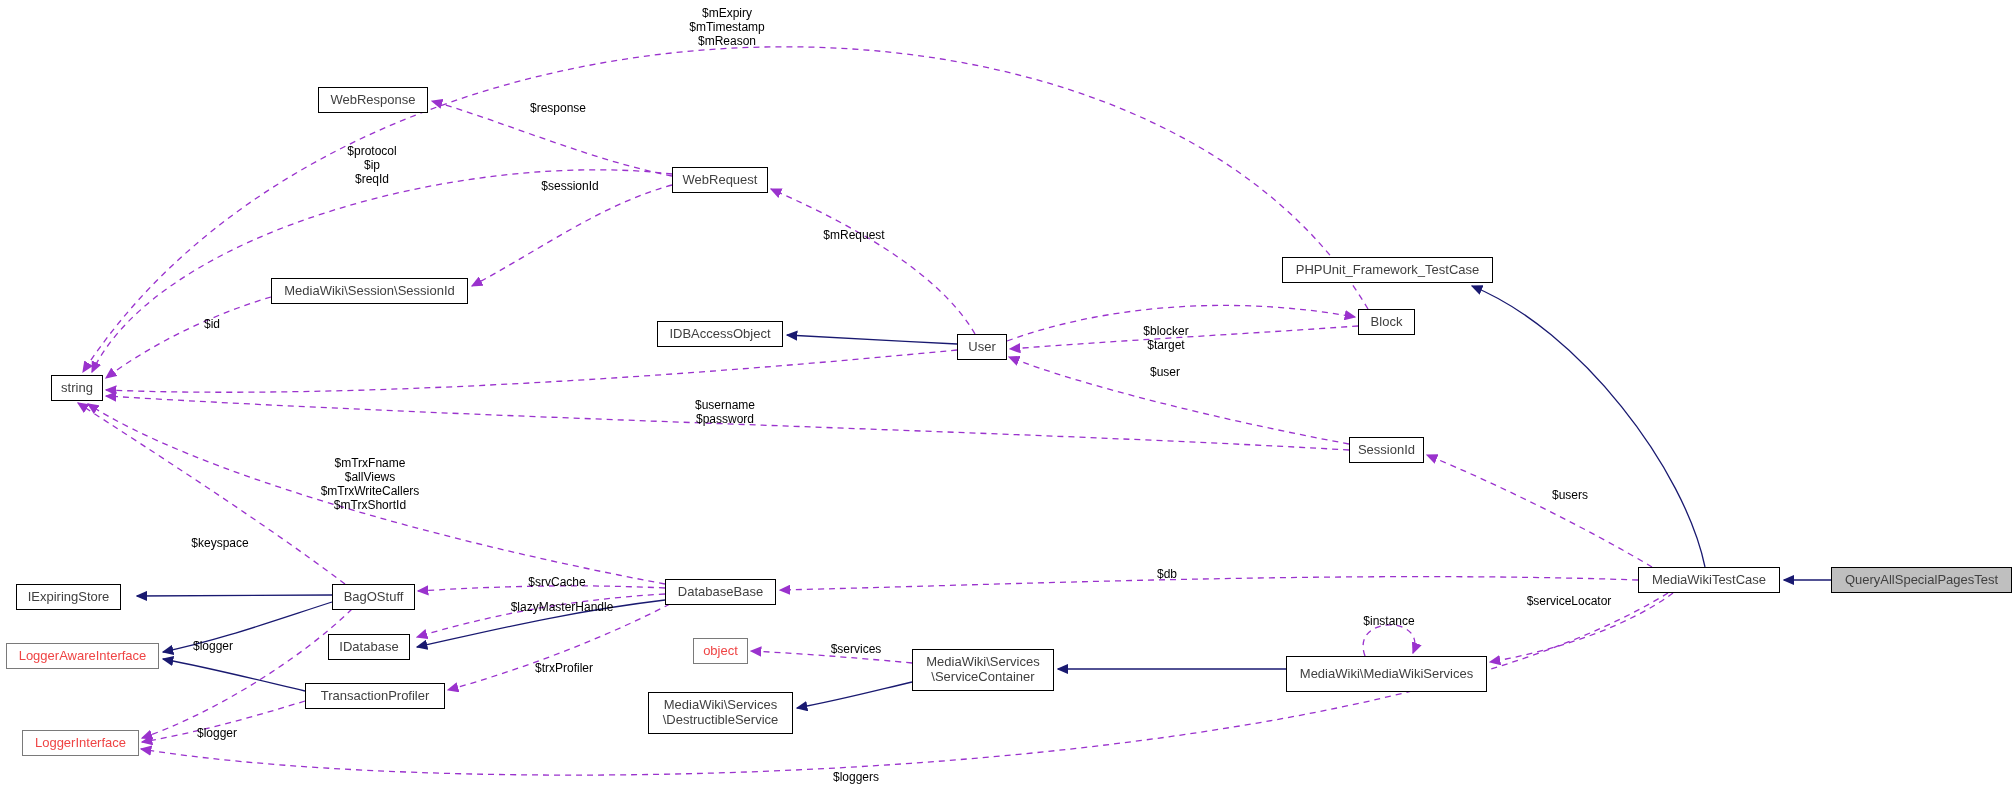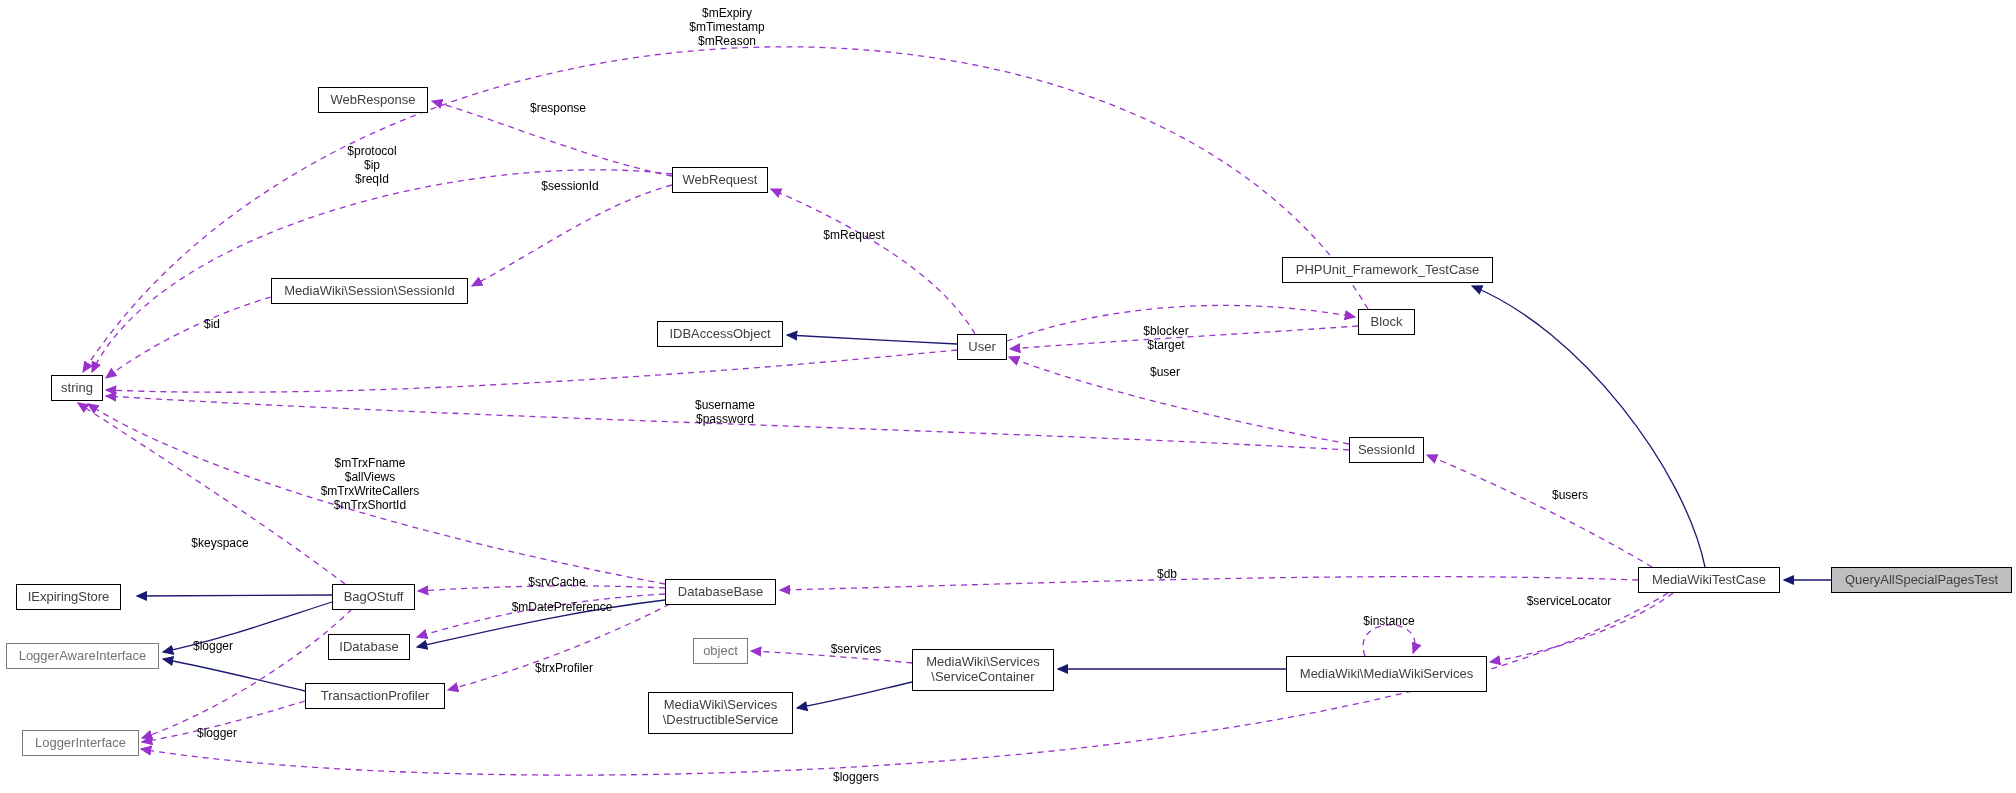--- a/index.html
+++ b/index.html
@@ -12,21 +12,21 @@
   }
   #edges { position:absolute; left:0; top:0; width:2016px; height:793px; }
   .node {
     position:absolute; box-sizing:border-box;
     border:1px solid #000000; background:#ffffff; color:#404040;
     display:flex; align-items:center; justify-content:center;
     font-size:13px; line-height:1.15;
     text-align:center; white-space:pre-line;
     z-index:2; cursor:default;
   }
-  .node.ext { border-color:#7a7a7a; color:#737373; }
+  .node.ext { border-color:#7a7a7a; color:#ef4444; }
   .node.hl { background:#bfbfbf; }
   .elabel {
     position:absolute; transform:translate(-50%,-50%);
     font-size:12px; line-height:14px; color:#000000;
     text-align:center; white-space:pre-line; z-index:3;
   }
 </style>
 </head>
 <body>
 
@@ -121,21 +121,21 @@
 $target</div>
   <div class="elabel" style="left:1165px;top:372px">$user</div>
   <div class="elabel" style="left:725px;top:412px">$username
 $password</div>
   <div class="elabel" style="left:370px;top:484px">$mTrxFname
 $allViews
 $mTrxWriteCallers
 $mTrxShortId</div>
   <div class="elabel" style="left:220px;top:543px">$keyspace</div>
   <div class="elabel" style="left:557px;top:582px">$srvCache</div>
-  <div class="elabel" style="left:562px;top:607px">$mDatePreference</div>
+  <div class="elabel" style="left:562px;top:607px">$lazyMasterHandle</div>
   <div class="elabel" style="left:1167px;top:574px">$db</div>
   <div class="elabel" style="left:1570px;top:495px">$users</div>
   <div class="elabel" style="left:1569px;top:601px">$serviceLocator</div>
   <div class="elabel" style="left:213px;top:646px">$logger</div>
   <div class="elabel" style="left:564px;top:668px">$trxProfiler</div>
   <div class="elabel" style="left:856px;top:649px">$services</div>
   <div class="elabel" style="left:1389px;top:621px">$instance</div>
   <div class="elabel" style="left:217px;top:733px">$logger</div>
   <div class="elabel" style="left:856px;top:777px">$loggers</div>
 

